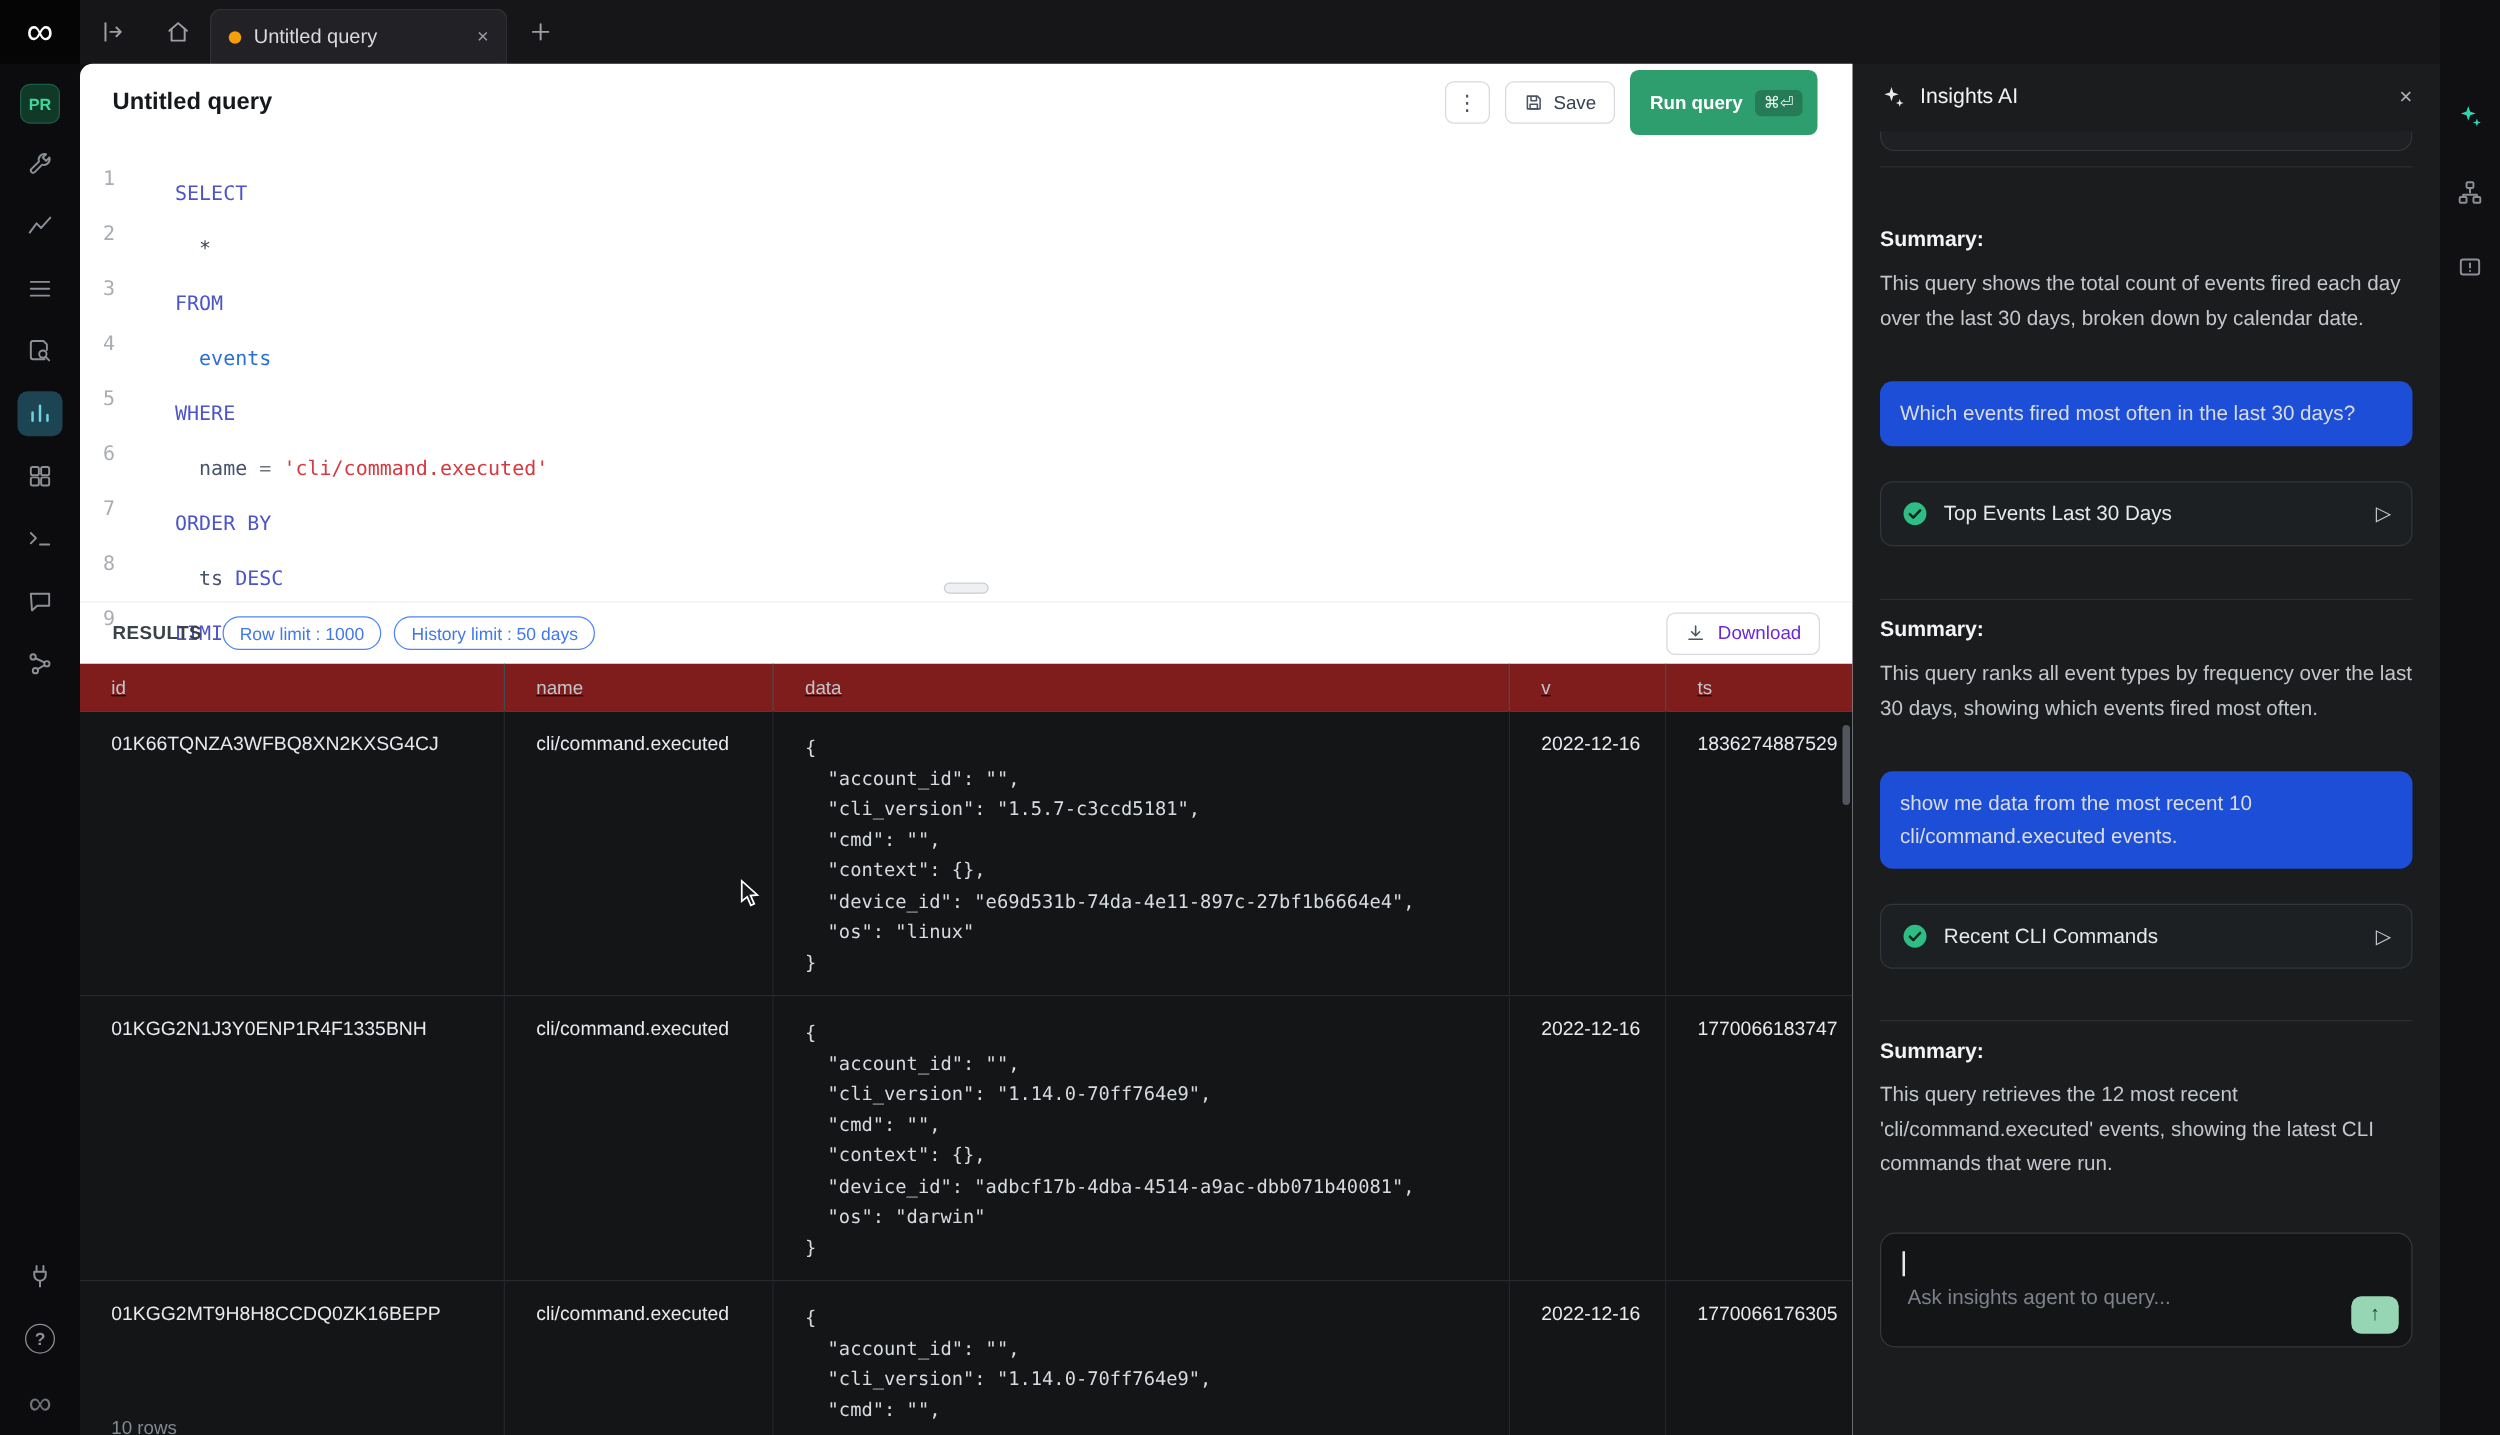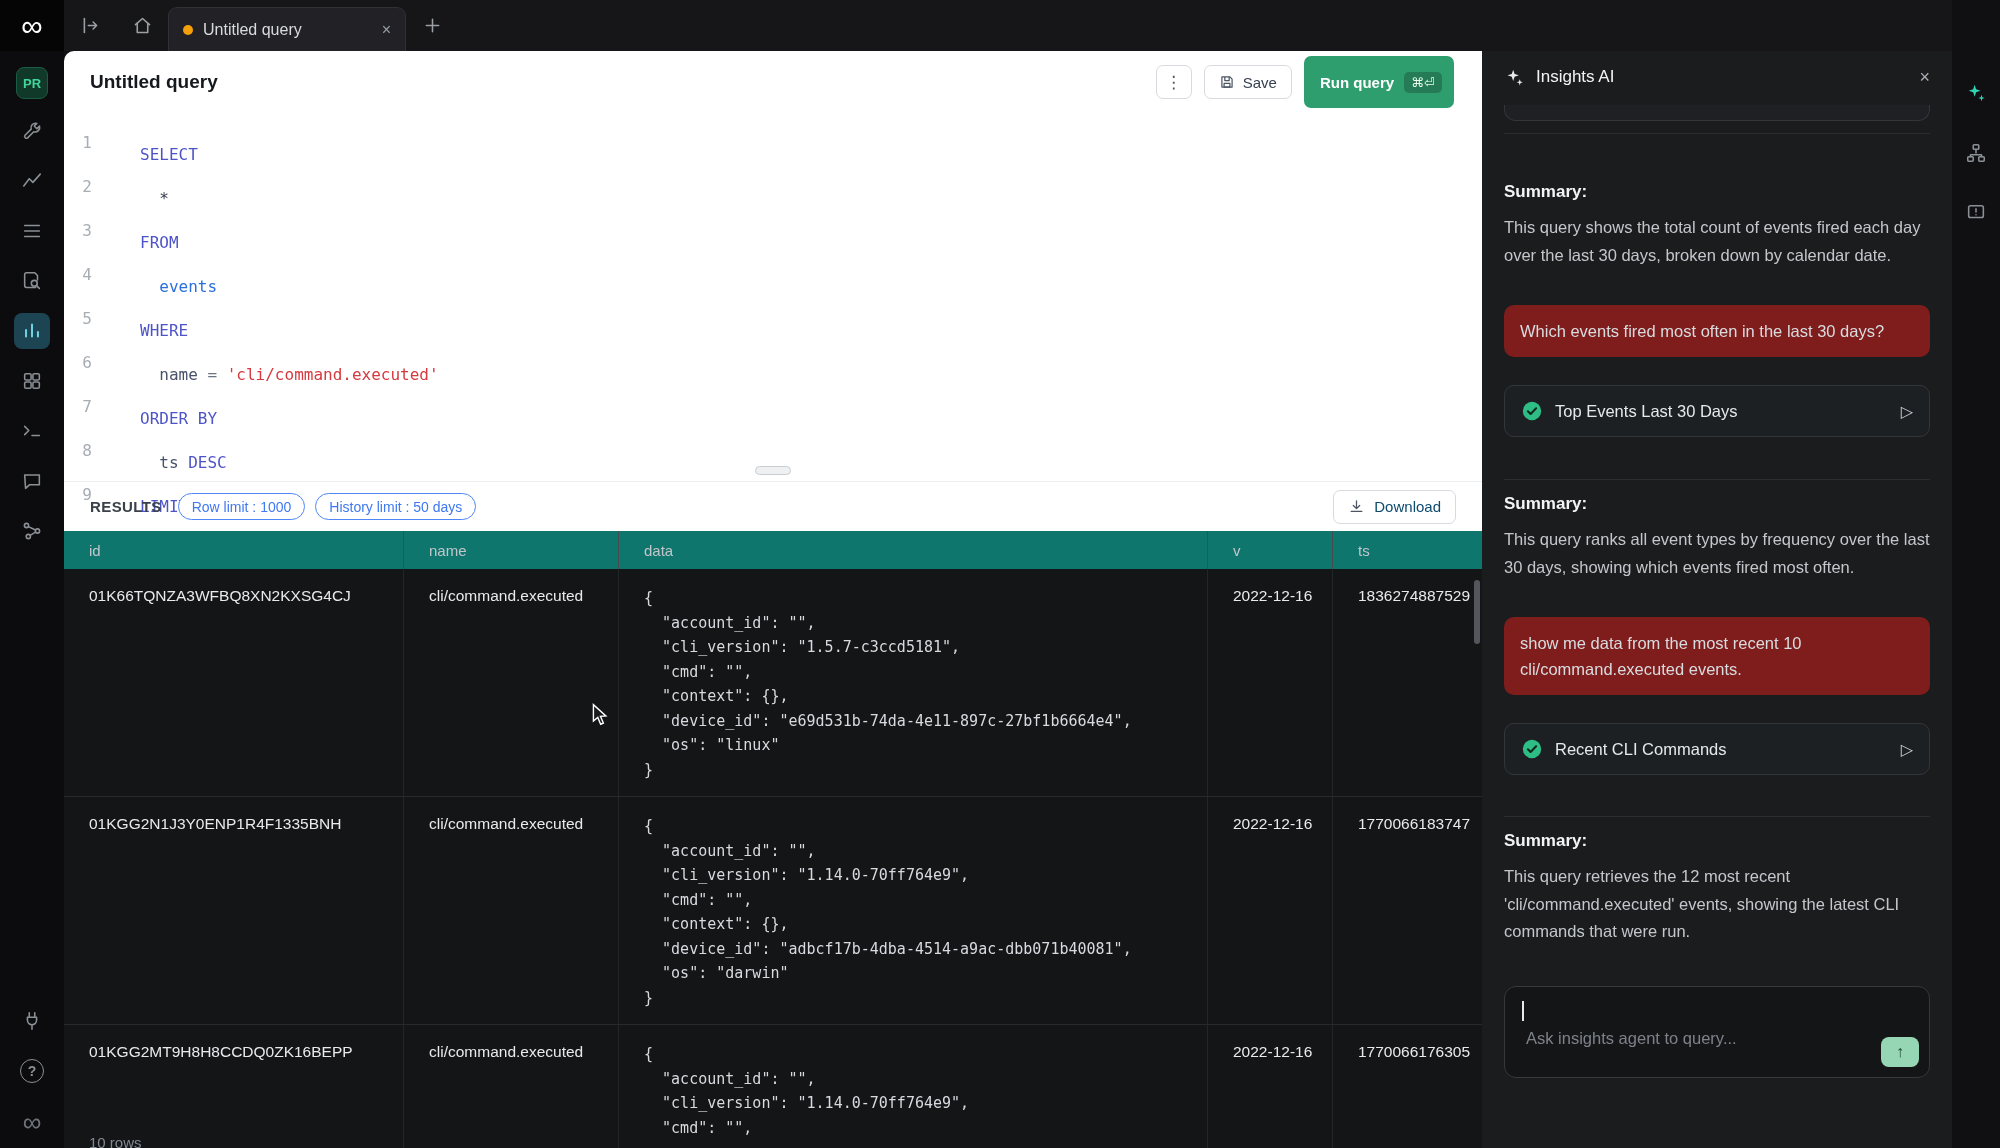--- a/index.html
+++ b/index.html
@@ -54,25 +54,25 @@
   .num  { color:#d6393f; }
   .plain{ color:#374151; }
 
   .splitter { height:22px; display:flex; align-items:center; justify-content:center; flex-shrink:0; }
   .split-pill { width:36px; height:9px; border-radius:5px; background:#eef0f2; border:1px solid #c9cdd2; cursor:row-resize; }
 
   .results-bar { height:50px; border-top:1px solid #eceef0; display:flex; align-items:center; padding:0 26px; gap:10px; flex-shrink:0; }
   .results-label { font-size:15px; font-weight:bold; color:#3a4149; letter-spacing:0.4px; margin-right:6px; }
   .limit-badge { height:27px; border:1px solid #4e86f7; border-radius:14px; color:#3f78f0; font-size:14px; display:flex; align-items:center; padding:0 13px; background:#fff; }
   .results-spacer { flex:1; }
-  .download-btn { height:34px; border:1px solid #d7dade; border-radius:7px; background:#fff; color:#0c4a6e; font-size:15px; display:flex; align-items:center; gap:9px; padding:0 14px; cursor:pointer; }
+  .download-btn { height:34px; border:1px solid #d7dade; border-radius:7px; background:#fff; color:#6d28d9; font-size:15px; display:flex; align-items:center; gap:9px; padding:0 14px; cursor:pointer; }
   .download-btn svg { width:17px; height:17px; stroke:#4b5563; fill:none; stroke-width:1.8; stroke-linecap:round; stroke-linejoin:round; }
 
   .grid-cols { display:grid; grid-template-columns:340px 215px 589px 125px 1fr; }
-  .table-header { height:38px; background:#0f766e; align-items:center; flex-shrink:0; }
+  .table-header { height:38px; background:#7f1d1d; align-items:center; flex-shrink:0;text-decoration:underline; }
   .th { color:#c2c6cb; font-size:15px; padding-left:25px; border-right:1px solid #474b51; height:100%; display:flex; align-items:center; }
   .th:last-child { border-right:none; }
   .table-body { flex:1; background:#131517; overflow:hidden; position:relative; }
   .trow { border-bottom:1px solid #26292d; }
   .td { color:#e8eaed; font-size:15.5px; padding:18px 12px 14px 25px; border-right:1px solid #222529; overflow:hidden; }
   .td:last-child { border-right:none; }
   .json-cell { font-family:"DejaVu Sans Mono", monospace; font-size:15px; line-height:24.5px; white-space:pre; color:#d7dadf; padding-top:17px; }
   .row-count { position:absolute; left:25px; bottom:-3px; color:#838992; font-size:15px; z-index:5; }
   .tbl-scrollbar { position:absolute; right:2px; top:529px; width:6px; height:64px; border-radius:3px; background:#53575d; z-index:4; }
 
@@ -80,21 +80,21 @@
   .insights { width:470px; background:#1b1c1e; flex-shrink:0; display:flex; flex-direction:column; overflow:hidden; }
   .ins-header { height:52px; display:flex; align-items:center; gap:11px; padding:0 22px; flex-shrink:0; }
   .ins-header svg { width:21px; height:21px; fill:#e8eaed; }
   .ins-title { color:#f2f3f4; font-size:17px; flex:1; }
   .ins-close { color:#aab0b6; font-size:18px; cursor:pointer; }
   .sliver { margin:2px 22px 0; height:16px; background:#1e2023; border:1px solid #33363b; border-top:none; border-radius:0 0 12px 12px; }
   .ins-divider { height:1px; background:#2b2d31; margin:12px 22px 0; }
   .sum-label { margin:14px 22px 0; color:#f3f4f6; font-size:17px; font-weight:bold; }
   .sum-label.first { margin-top:48px; }
   .sum-text { margin:12px 22px 0; color:#c3c7cc; font-size:16.5px; line-height:27.5px; }
-  .question { margin:36px 22px 0; background:#7f1d1d; border-radius:10px; padding:13px 16px; color:#d9dcdf; font-size:16.5px; line-height:26px; }
+  .question { margin:36px 22px 0; background:#1d4ed8; border-radius:10px; padding:13px 16px; color:#d9dcdf; font-size:16.5px; line-height:26px; }
   .result-card { margin:28px 22px 0; height:52px; background:#1d2023; border:1px solid #32363b; border-radius:10px; display:flex; align-items:center; gap:12px; padding:0 16px; cursor:pointer; }
   .check-circle { width:22px; height:22px; flex-shrink:0; }
   .card-title { color:#e6e8ea; font-size:16.5px; flex:1; }
   .play-icon { color:#c9ced4; font-size:16px; }
   .ask-box { position:relative; margin:40px 22px 0; height:92px; background:#141517; border:1px solid #35383d; border-radius:12px; }
   .ask-input { position:absolute; inset:0; background:transparent; border:none; outline:none; color:#d8dadd; font-size:16.5px; padding:14px 16px 0 21px; font-family:"Liberation Sans", sans-serif; }
   .ask-input::placeholder { color:#7d828a; }
   .ask-caret { position:absolute; left:17px; top:14px; width:2px; height:20px; background:#e6e8ea; }
   .send-btn { position:absolute; right:10px; bottom:10px; width:38px; height:30px; border:none; border-radius:8px; background:#97d6b4; color:#1b4d33; font-size:16px; font-weight:bold; display:flex; align-items:center; justify-content:center; cursor:pointer; }
 

